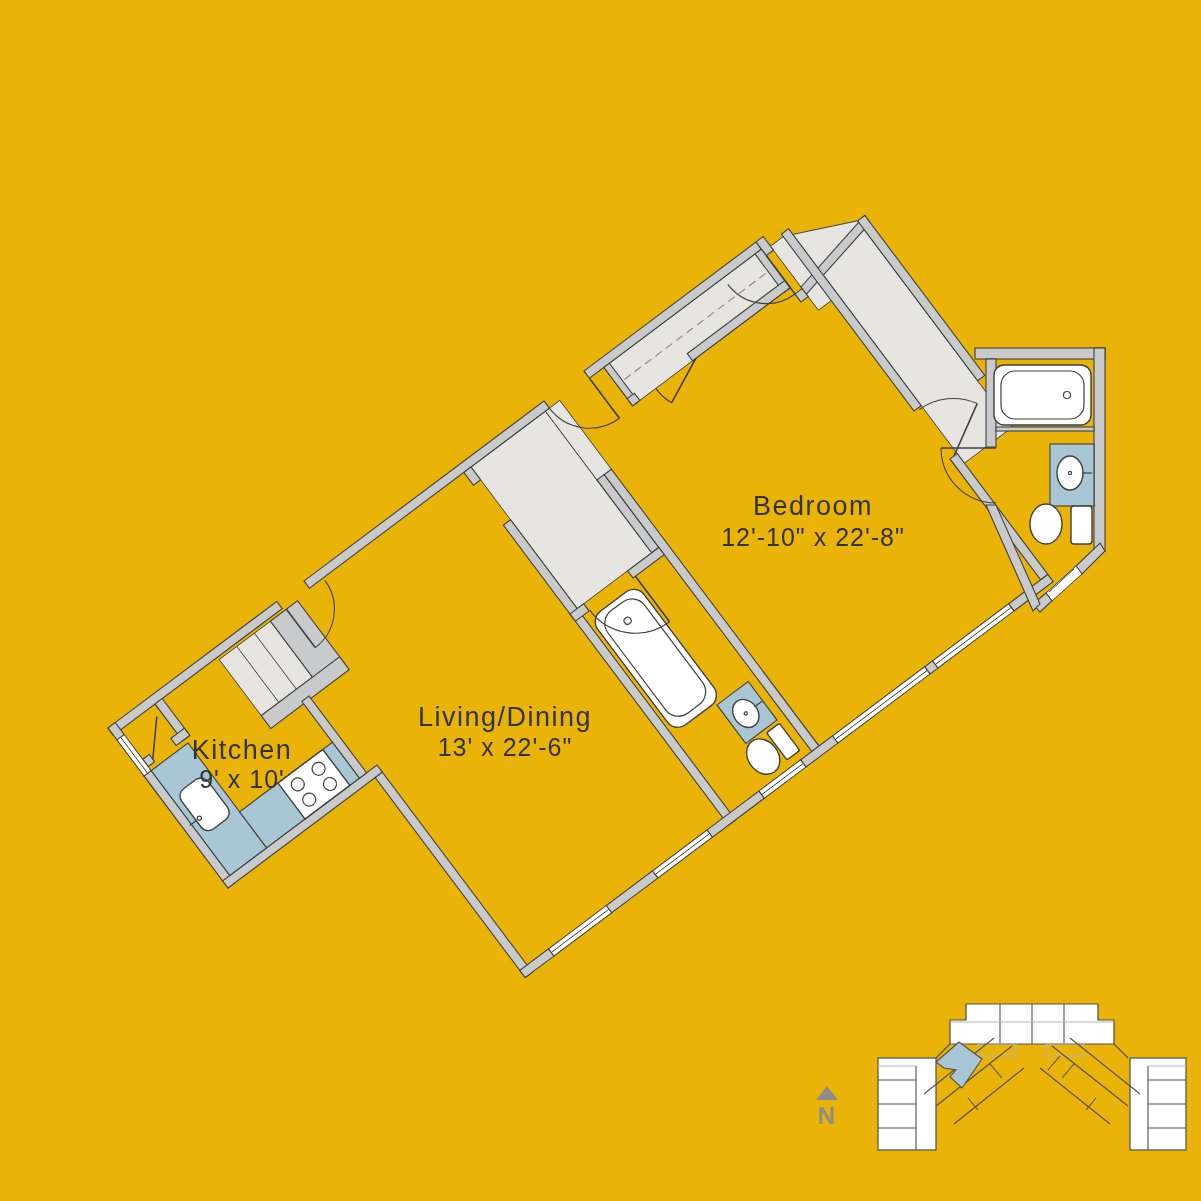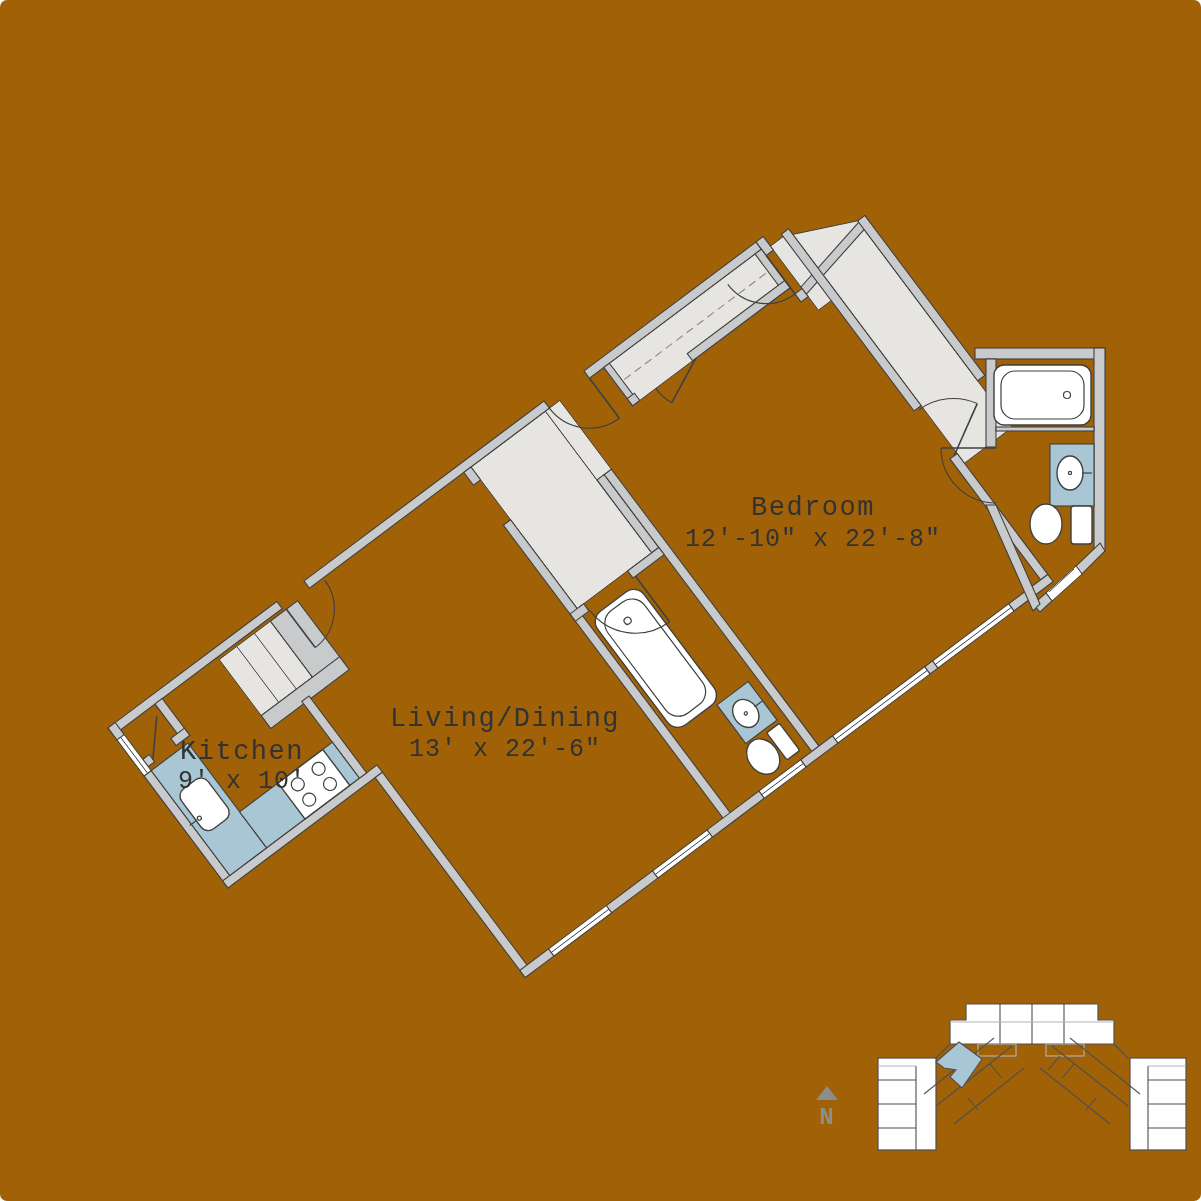--- a/index.html
+++ b/index.html
@@ -1,17 +1,17 @@
 <!DOCTYPE html>
 <html style="--wall: #c9cacb; --line: #3f4040; --floorgray: #e7e5e1; --blue: #a9c6d5; --text: #323232; --kline: #4f4f4f; --kgray: #b3b3b3; --kblue: #a9c6d6; --compass: #8d8d8d;"><head>
 <meta charset="utf-8">
 <style>
   html,body{margin:0;padding:0;background:#ffffff;}
-  .page{position:relative;width:1201px;height:1201px;background:#a16207;overflow:hidden;
-        font-family:Liberation Mono, monospace;border-radius:7px;}
+  .page{position:relative;width:1201px;height:1201px;background:#eab308;overflow:hidden;
+        font-family:Liberation Sans, sans-serif;}
   svg{display:block}
   .wall{fill:var(--wall);stroke:var(--line);stroke-width:1.1;}
   .floor{fill:var(--floorgray);stroke:var(--line);stroke-width:0.9;}
   .floor2{fill:var(--floorgray);stroke:var(--line);stroke-width:0.9;}
   .win{fill:#ffffff;stroke:var(--line);stroke-width:1;}
   .winline{stroke:var(--line);stroke-width:0.9;}
   .counter{fill:var(--blue);stroke:var(--line);stroke-width:1.1;}
   .fix{fill:#ffffff;stroke:var(--line);stroke-width:1.4;}
   .fixthin{fill:none;stroke:var(--line);stroke-width:1.2;}
   .arc{fill:none;stroke:var(--line);stroke-width:1.1;}

